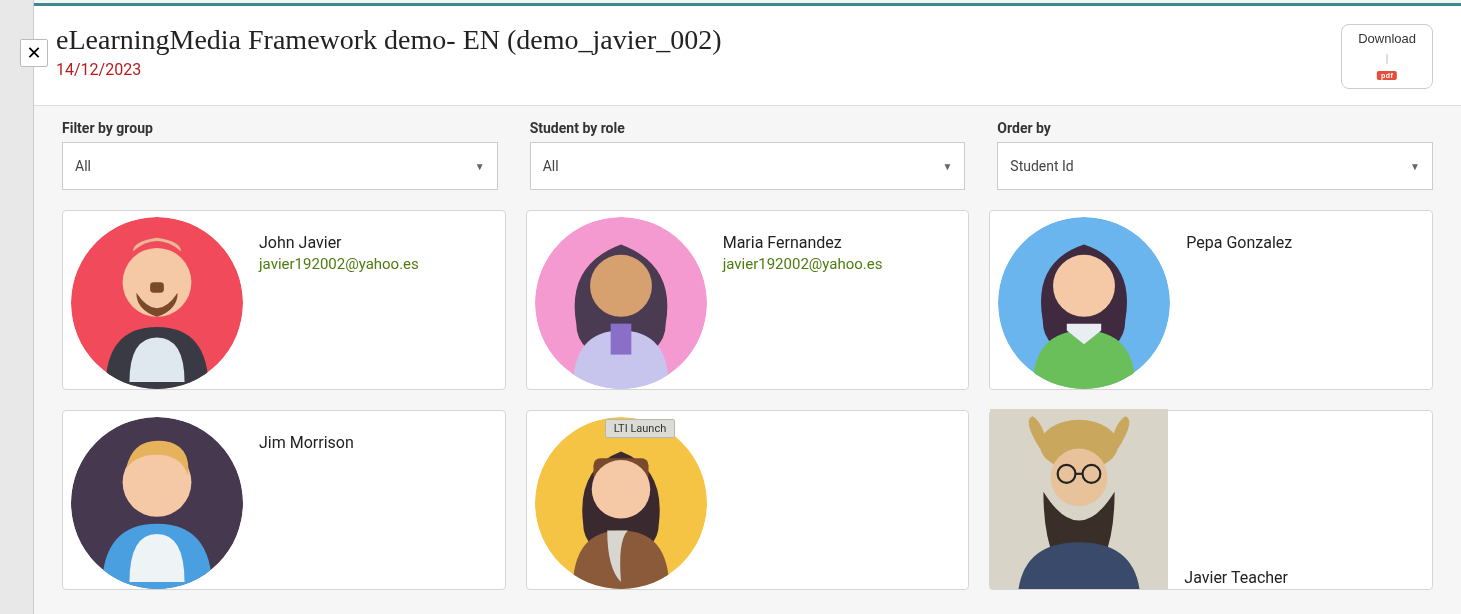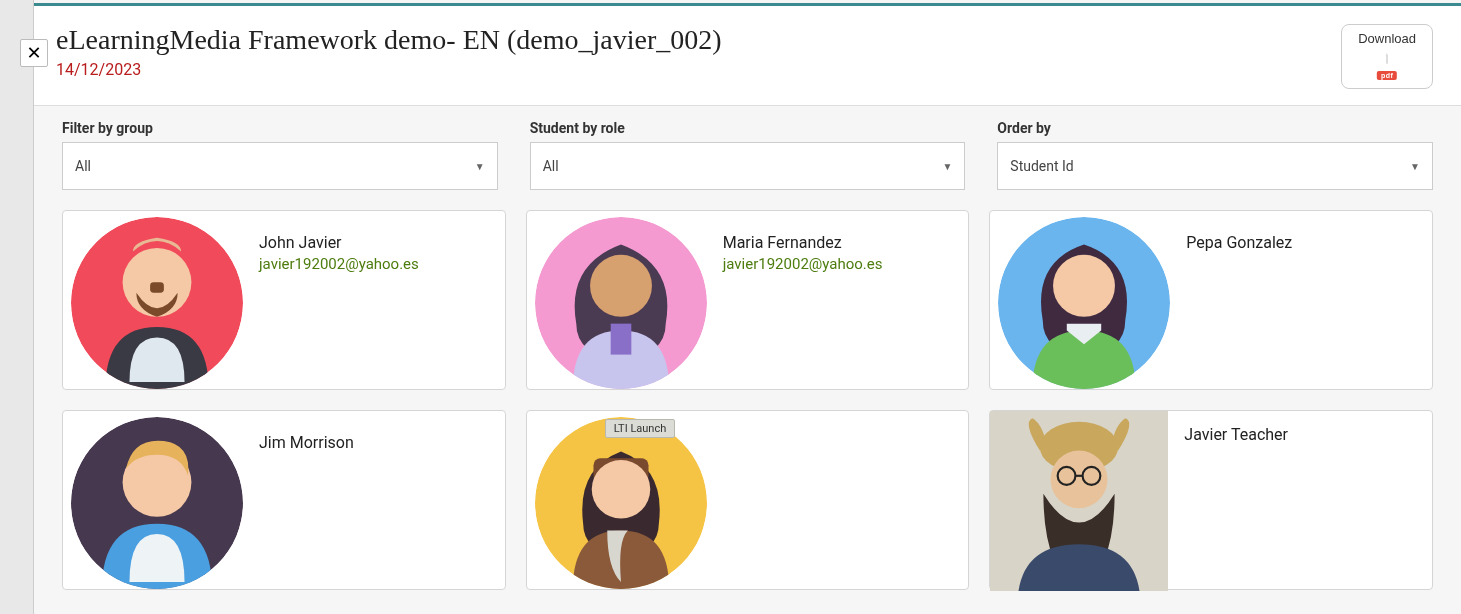--- a/index.html
+++ b/index.html
@@ -315,21 +315,21 @@
             <circle cx="50" cy="50" r="50" fill="#f6c445"></circle>
             <path d="M28 62 Q24 30 50 20 Q76 30 72 62 Q72 78 50 82 Q28 78 28 62 Z" fill="#3a2a30"></path>
             <path d="M22 100 Q22 66 50 66 Q78 66 78 100 Z" fill="#8a5a3a"></path>
             <rect x="34" y="24" width="32" height="14" rx="4" fill="#7a4a2e"></rect>
             <circle cx="50" cy="42" r="17" fill="#f5c9a6"></circle>
             <path d="M42 66 Q42 88 50 96 Q48 72 54 66 Z" fill="#d7d7d0"></path>
           </svg>
         </div>
       </div>
 
-      <div class="card" style="padding:0 4px 0 0;">
+      <div class="card" style="padding:0 4px 0 0;align-items:flex-end;">
         <div class="avatar" style="border-radius:0;width:178px;height:180px;margin:0;">
           <svg class="av-svg" viewBox="0 0 100 100" preserveAspectRatio="none">
             <rect width="100" height="100" fill="#d8d4c8"></rect>
             <ellipse cx="50" cy="20" rx="22" ry="14" fill="#c9a75c"></ellipse>
             <path d="M28 22 Q18 6 24 4 Q30 8 32 20 Z" fill="#c9a75c"></path>
             <path d="M72 22 Q82 6 76 4 Q70 8 68 20 Z" fill="#c9a75c"></path>
             <circle cx="50" cy="38" r="16" fill="#e8c29a"></circle>
             <circle cx="43" cy="36" r="5" fill="none" stroke="#222" stroke-width="1.2"></circle>
             <circle cx="57" cy="36" r="5" fill="none" stroke="#222" stroke-width="1.2"></circle>
             <line x1="48" y1="36" x2="52" y2="36" stroke="#222" stroke-width="1.2"></line>

